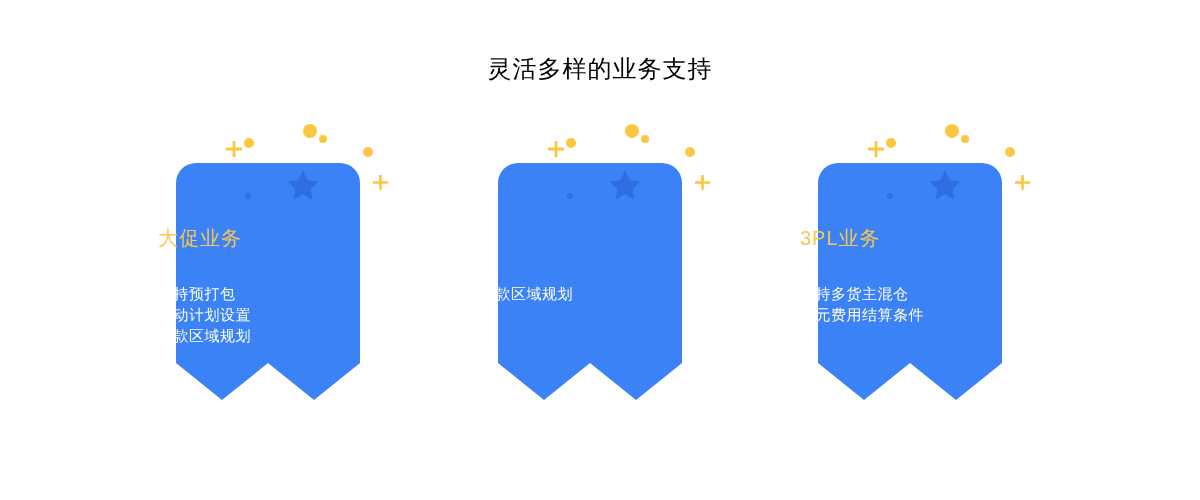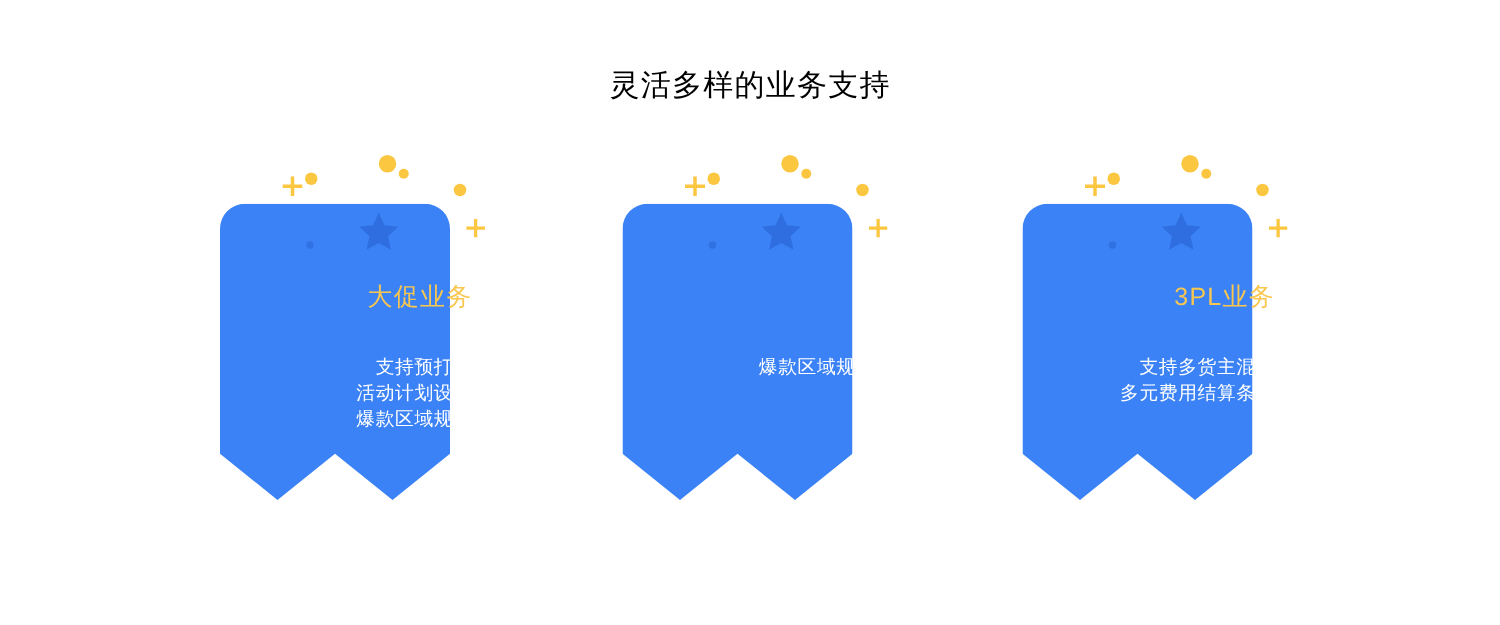--- a/index.html
+++ b/index.html
@@ -80,33 +80,33 @@
 
   .deco { position: absolute; }
   .deco-dot { border-radius: 50%; background: #FBC740; }
   .deco-plus svg { display: block; }
 
   .card-title {
     position: absolute;
     left: 0;
     top: 106px;
     width: 220px;
-    text-align: right;
+    text-align: left;
     font-size: 20px;
     line-height: 28px;
     color: #F9C74F;
     letter-spacing: 1px;
     white-space: nowrap;
   }
   .card-lines {
     position: absolute;
     left: 0;
     top: 165px;
     width: 220px;
-    text-align: right;
+    text-align: left;
   }
   .card-line {
     font-size: 15px;
     line-height: 21px;
     color: #ffffff;
     letter-spacing: 0.5px;
     white-space: nowrap;
   }
 </style>
 </head>

